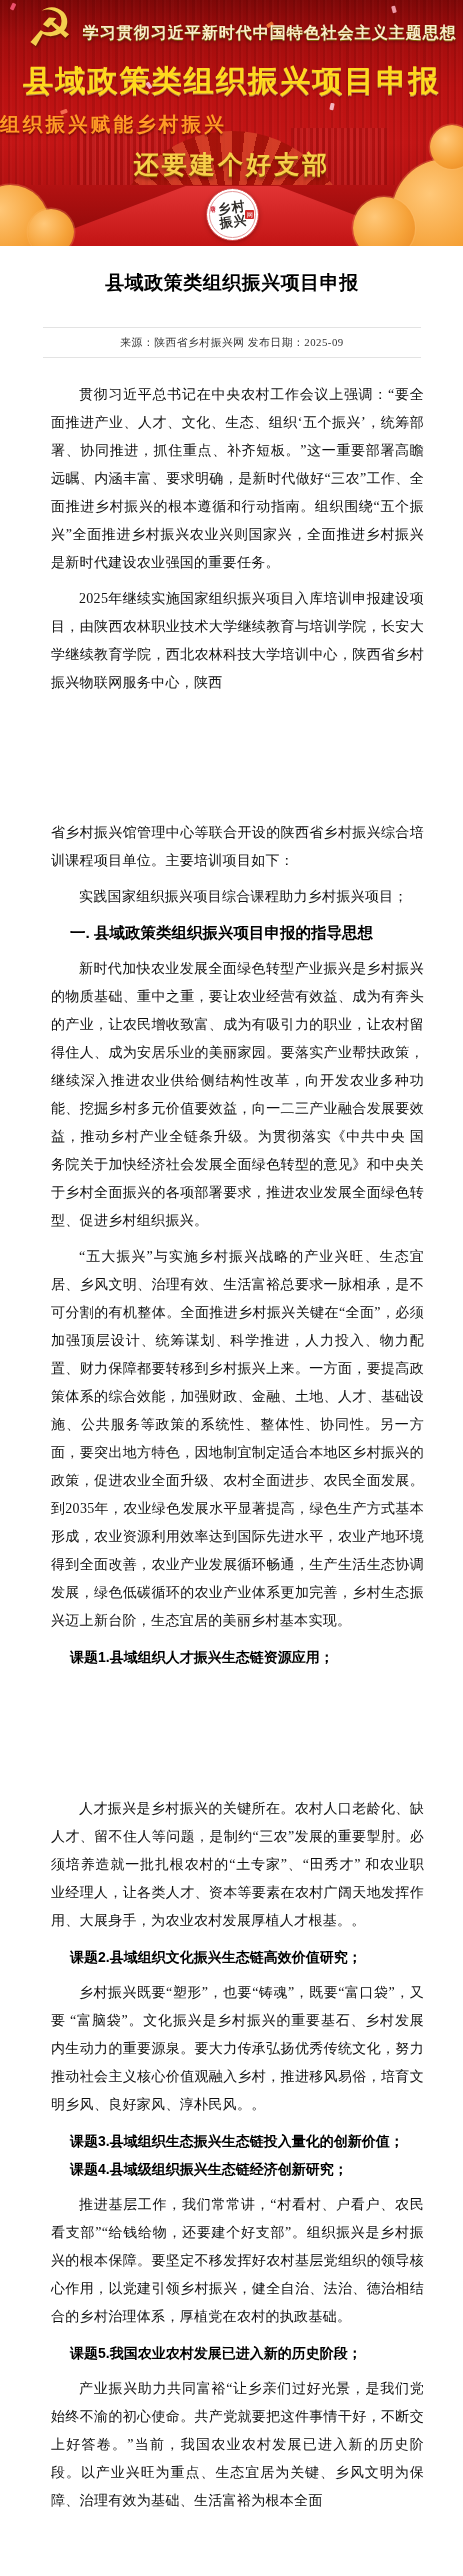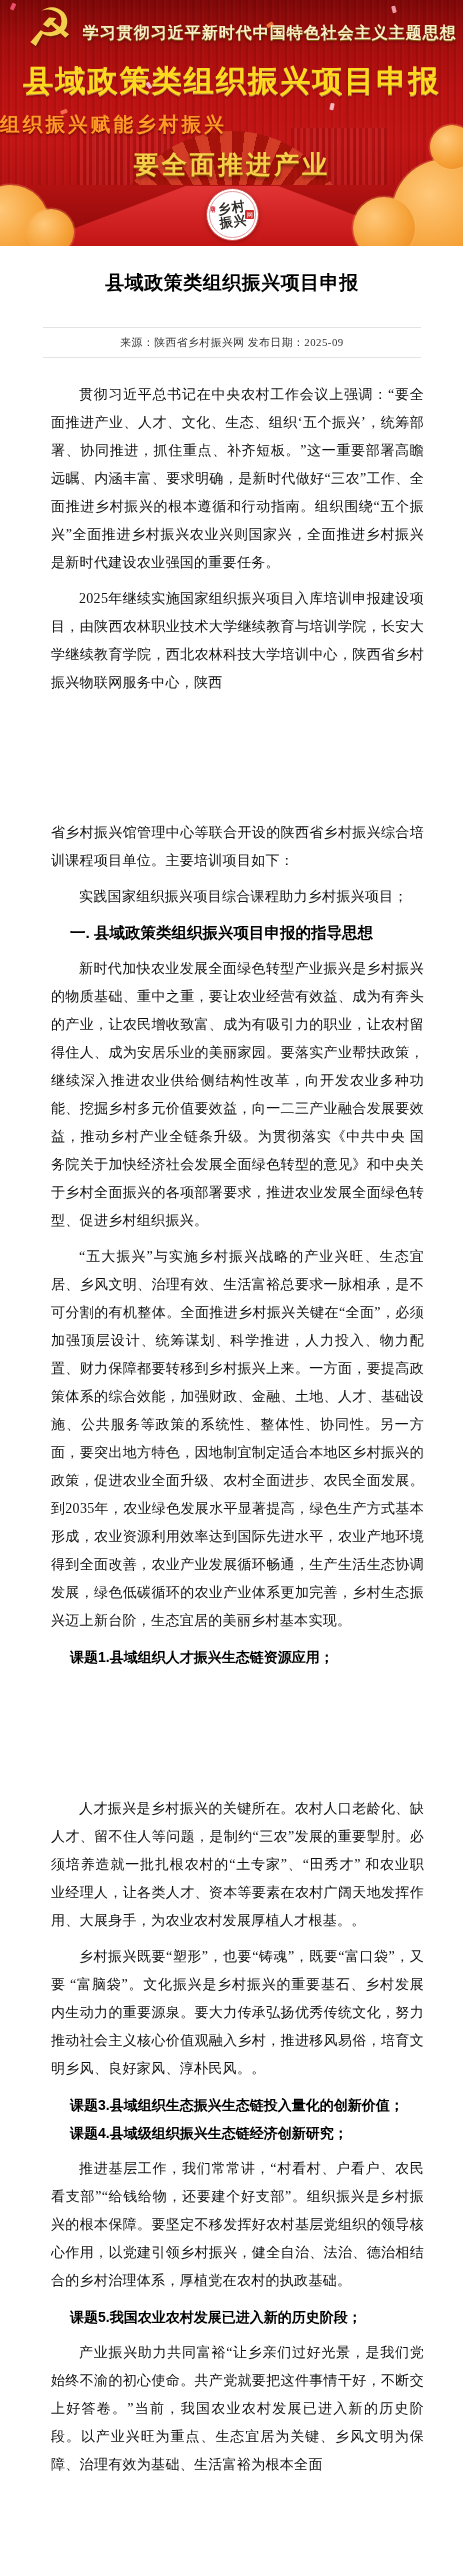--- a/index.html
+++ b/index.html
@@ -103,21 +103,21 @@
     <span class="confetti cf1"></span>
     <span class="confetti cf2"></span>
     <span class="confetti cf3"></span>
     <span class="confetti cf4"></span>
     <span class="confetti cf5"></span>
     <span class="confetti cf6"></span>
     <span class="emblem">☭</span>
     <div class="slogan">学习贯彻习近平新时代中国特色社会主义主题思想</div>
     <div class="btitle">县域政策类组织振兴项目申报</div>
     <div class="bsub">组织振兴赋能乡村振兴</div>
-    <div class="bstrategy">要全面推进产业</div>
+    <div class="bstrategy">还要建个好支部</div>
     <div class="cloud c1"></div>
     <div class="cloud c2"></div>
     <div class="cloud c3"></div>
     <div class="cloud c4"></div>
     <div class="cloud c5"></div>
     <div class="seal">
       <span class="seal-left">陕西省</span>
       <div class="seal-main">
         <span>乡村</span>
         <span>振兴</span>
@@ -136,20 +136,21 @@
         <div class="para indent">2025年继续实施国家组织振兴项目入库培训申报建设项目，由陕西农林职业技术大学继续教育与培训学院，长安大学继续教育学院，西北农林科技大学培训中心，陕西省乡村振兴物联网服务中心，陕西</div>
         <div class="gap" style="height: 106px;"></div>
         <div class="para">省乡村振兴馆管理中心等联合开设的陕西省乡村振兴综合培训课程项目单位。主要培训项目如下：</div>
         <div class="para indent">实践国家组织振兴项目综合课程助力乡村振兴项目；</div>
         <div class="h-section">一. 县域政策类组织振兴项目申报的指导思想</div>
         <div class="para indent">新时代加快农业发展全面绿色转型产业振兴是乡村振兴的物质基础、重中之重，要让农业经营有效益、成为有奔头的产业，让农民增收致富、成为有吸引力的职业，让农村留得住人、成为安居乐业的美丽家园。要落实产业帮扶政策，继续深入推进农业供给侧结构性改革，向开发农业多种功能、挖掘乡村多元价值要效益，向一二三产业融合发展要效益，推动乡村产业全链条升级。为贯彻落实《中共中央 国务院关于加快经济社会发展全面绿色转型的意见》和中央关于乡村全面振兴的各项部署要求，推进农业发展全面绿色转型、促进乡村组织振兴。</div>
         <div class="para indent">“五大振兴”与实施乡村振兴战略的产业兴旺、生态宜居、乡风文明、治理有效、生活富裕总要求一脉相承，是不可分割的有机整体。全面推进乡村振兴关键在“全面”，必须加强顶层设计、统筹谋划、科学推进，人力投入、物力配置、财力保障都要转移到乡村振兴上来。一方面，要提高政策体系的综合效能，加强财政、金融、土地、人才、基础设施、公共服务等政策的系统性、整体性、协同性。另一方面，要突出地方特色，因地制宜制定适合本地区乡村振兴的政策，促进农业全面升级、农村全面进步、农民全面发展。到2035年，农业绿色发展水平显著提高，绿色生产方式基本形成，农业资源利用效率达到国际先进水平，农业产地环境得到全面改善，农业产业发展循环畅通，生产生活生态协调发展，绿色低碳循环的农业产业体系更加完善，乡村生态振兴迈上新台阶，生态宜居的美丽乡村基本实现。</div>
         <div class="h-course">课题1.县域组织人才振兴生态链资源应用；</div>
         <div class="gap" style="height: 116px;"></div>
         <div class="para indent">人才振兴是乡村振兴的关键所在。农村人口老龄化、缺人才、留不住人等问题，是制约“三农”发展的重要掣肘。必须培养造就一批扎根农村的“土专家”、“田秀才” 和农业职业经理人，让各类人才、资本等要素在农村广阔天地发挥作用、大展身手，为农业农村发展厚植人才根基。。</div>
+        <div class="h-course">课题2.县域组织文化振兴生态链高效价值研究；</div>
         <div class="para indent">乡村振兴既要“塑形”，也要“铸魂”，既要“富口袋”，又要 “富脑袋”。文化振兴是乡村振兴的重要基石、乡村发展内生动力的重要源泉。要大力传承弘扬优秀传统文化，努力推动社会主义核心价值观融入乡村，推进移风易俗，培育文明乡风、良好家风、淳朴民风。。</div>
         <div class="h-course">课题3.县域组织生态振兴生态链投入量化的创新价值；</div>
         <div class="h-course">课题4.县域级组织振兴生态链经济创新研究；</div>
         <div class="para indent">推进基层工作，我们常常讲，“村看村、户看户、农民看支部”“给钱给物，还要建个好支部”。组织振兴是乡村振兴的根本保障。要坚定不移发挥好农村基层党组织的领导核心作用，以党建引领乡村振兴，健全自治、法治、德治相结合的乡村治理体系，厚植党在农村的执政基础。</div>
         <div class="h-course">课题5.我国农业农村发展已进入新的历史阶段；</div>
         <div class="para indent">产业振兴助力共同富裕“让乡亲们过好光景，是我们党始终不渝的初心使命。共产党就要把这件事情干好，不断交上好答卷。”当前，我国农业农村发展已进入新的历史阶段。以产业兴旺为重点、生态宜居为关键、乡风文明为保障、治理有效为基础、生活富裕为根本全面</div>
 
 </div>
   </main>
 </div>

